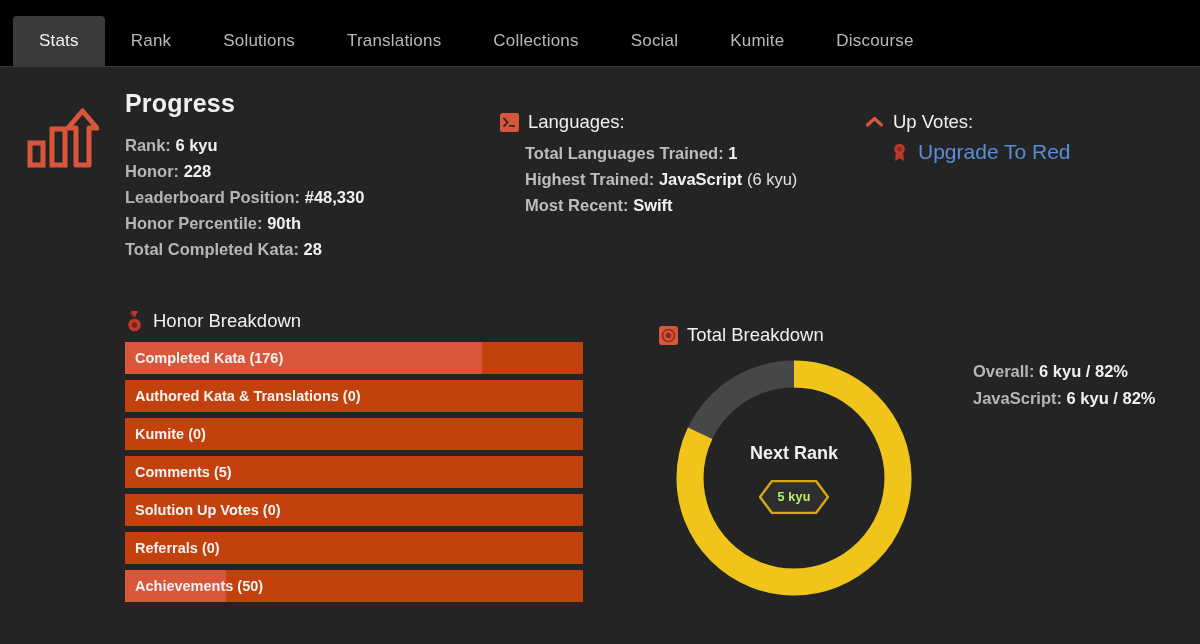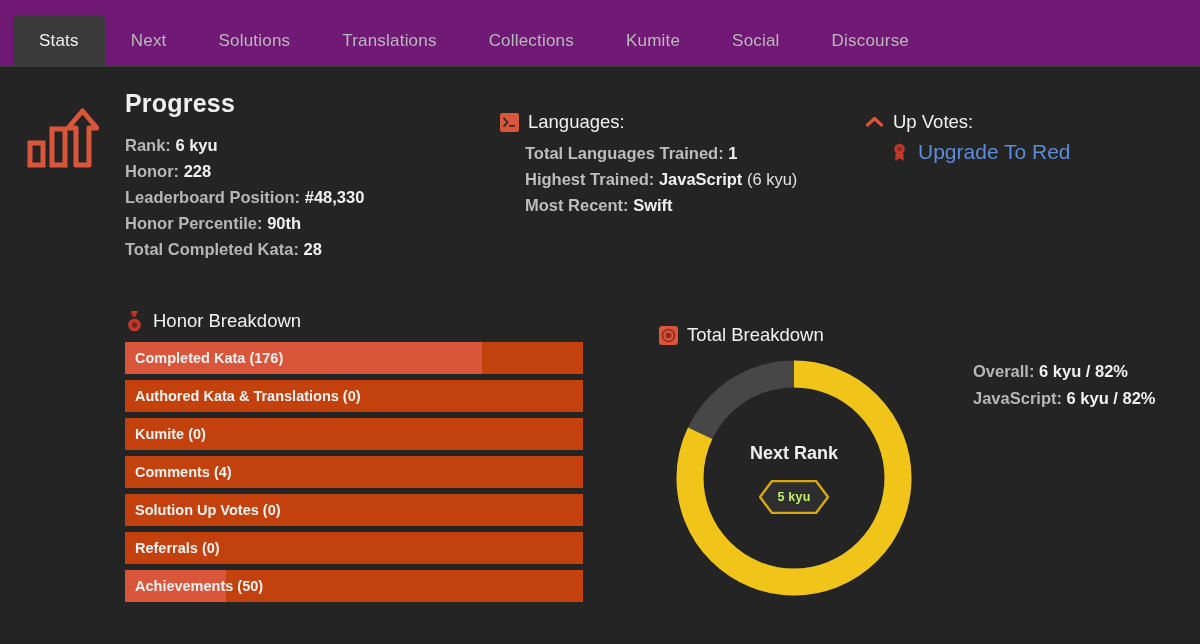--- a/index.html
+++ b/index.html
@@ -13,21 +13,21 @@
     overflow: hidden;
     font-family: "Liberation Sans", sans-serif;
     color: #d8d8d8;
     -webkit-font-smoothing: antialiased;
   }
 
   
   .nav {
     position: relative;
     height: 67px;
-    background: #701a75;
+    background: #000000;
     border-bottom: 1px solid #3a3a3a;
     display: flex;
     align-items: flex-end;
     padding-left: 13px;
     box-sizing: border-box;
   }
   .nav-tab {
     padding: 0 26px;
     height: 50px;
     line-height: 50px;
@@ -211,26 +211,26 @@
     align-items: center;
     justify-content: center;
     flex: none;
   }
 </style>
 </head>
 <body>
 
 <div class="nav">
   <div class="nav-tab active">Stats</div>
-  <div class="nav-tab">Next</div>
+  <div class="nav-tab">Rank</div>
   <div class="nav-tab">Solutions</div>
   <div class="nav-tab">Translations</div>
   <div class="nav-tab">Collections</div>
+  <div class="nav-tab">Social</div>
   <div class="nav-tab">Kumite</div>
-  <div class="nav-tab">Social</div>
   <div class="nav-tab">Discourse</div>
 </div>
 
 <div class="page">
 
   <div class="progress-row">
 
     <div class="progress-icon">
       <svg width="72" height="62" viewBox="0 0 72 62">
         <g fill="none" stroke="#d9563a" stroke-width="5">
@@ -342,21 +342,21 @@
         <div class="bar">
           <div class="bar-fill" style="width:0%"></div>
           <div class="bar-label">Authored Kata &amp; Translations (0)</div>
         </div>
         <div class="bar">
           <div class="bar-fill" style="width:0%"></div>
           <div class="bar-label">Kumite (0)</div>
         </div>
         <div class="bar">
           <div class="bar-fill" style="width:0%"></div>
-          <div class="bar-label">Comments (4)</div>
+          <div class="bar-label">Comments (5)</div>
         </div>
         <div class="bar">
           <div class="bar-fill" style="width:0%"></div>
           <div class="bar-label">Solution Up Votes (0)</div>
         </div>
         <div class="bar">
           <div class="bar-fill" style="width:0%"></div>
           <div class="bar-label">Referrals (0)</div>
         </div>
         <div class="bar">

